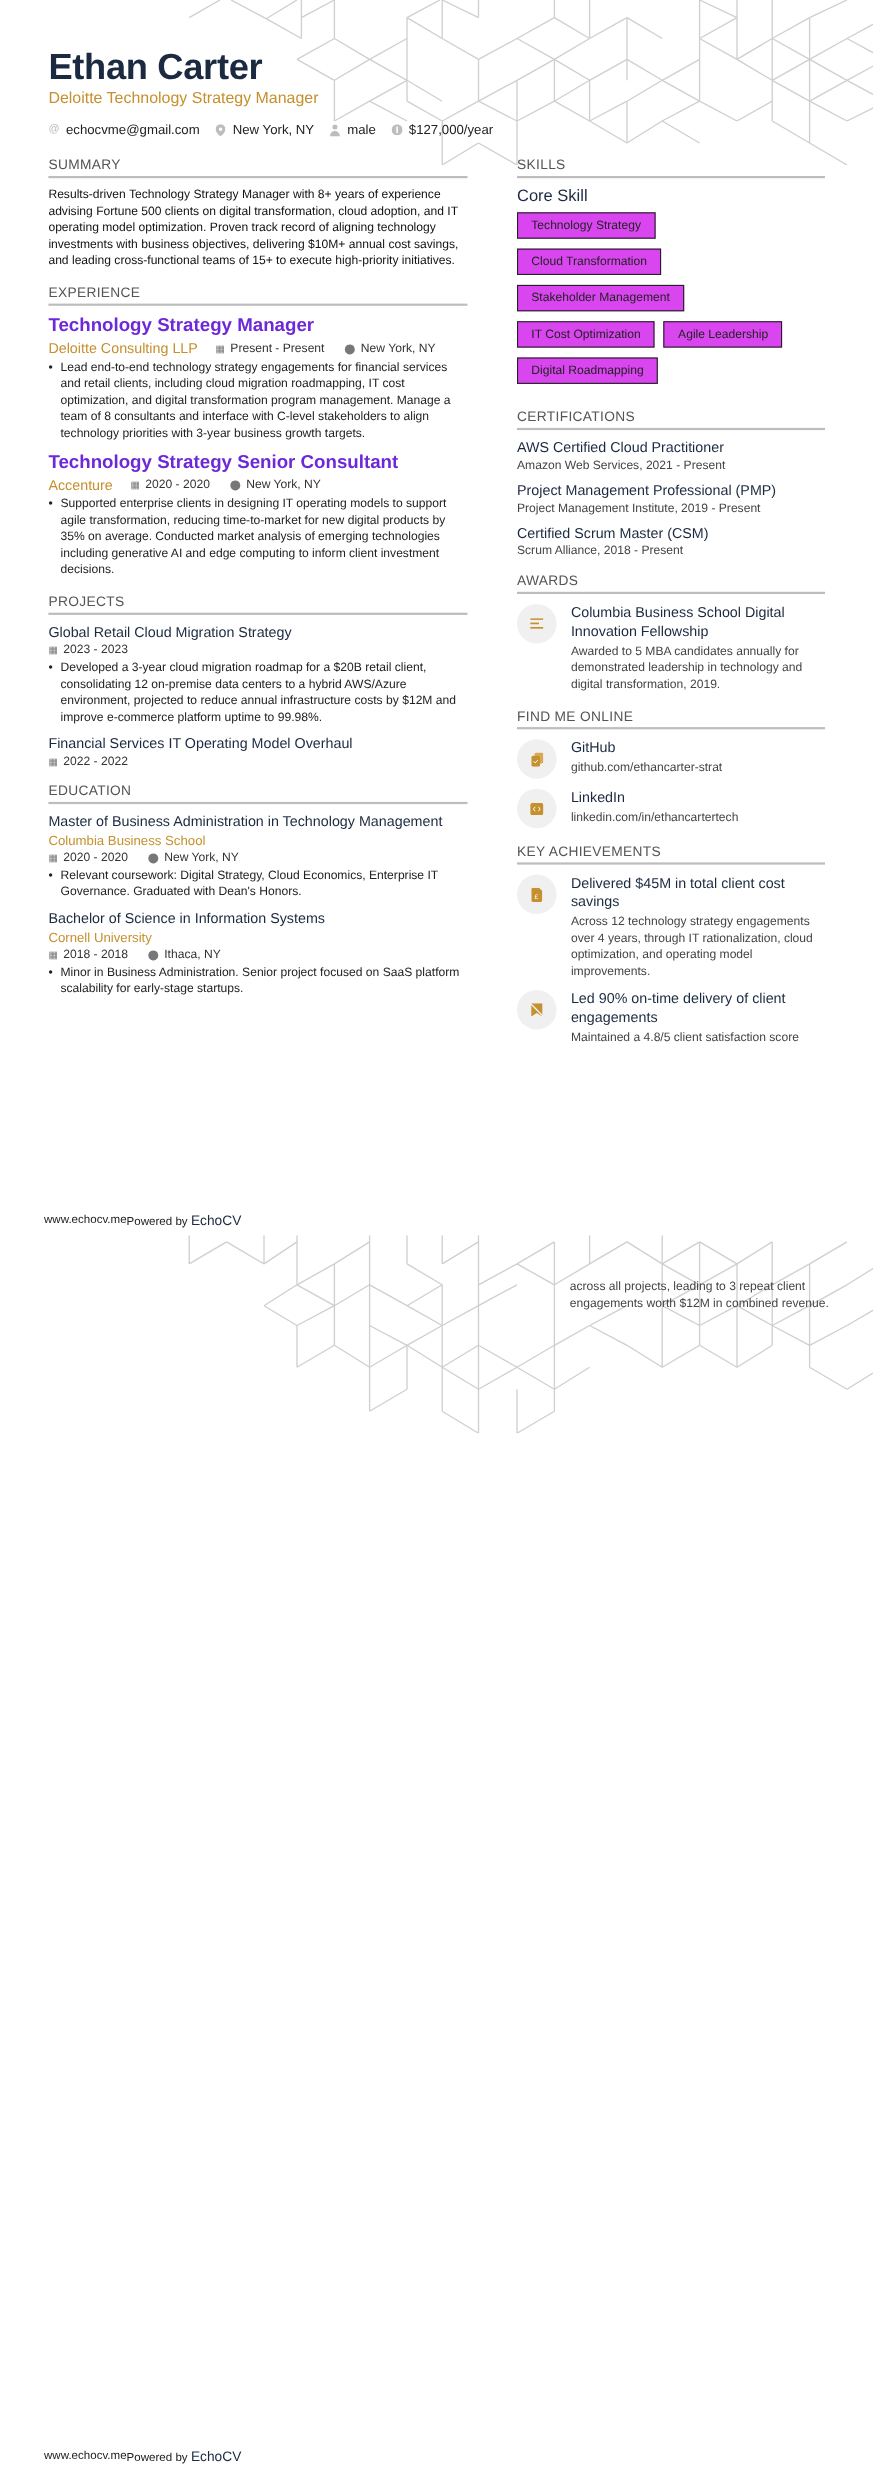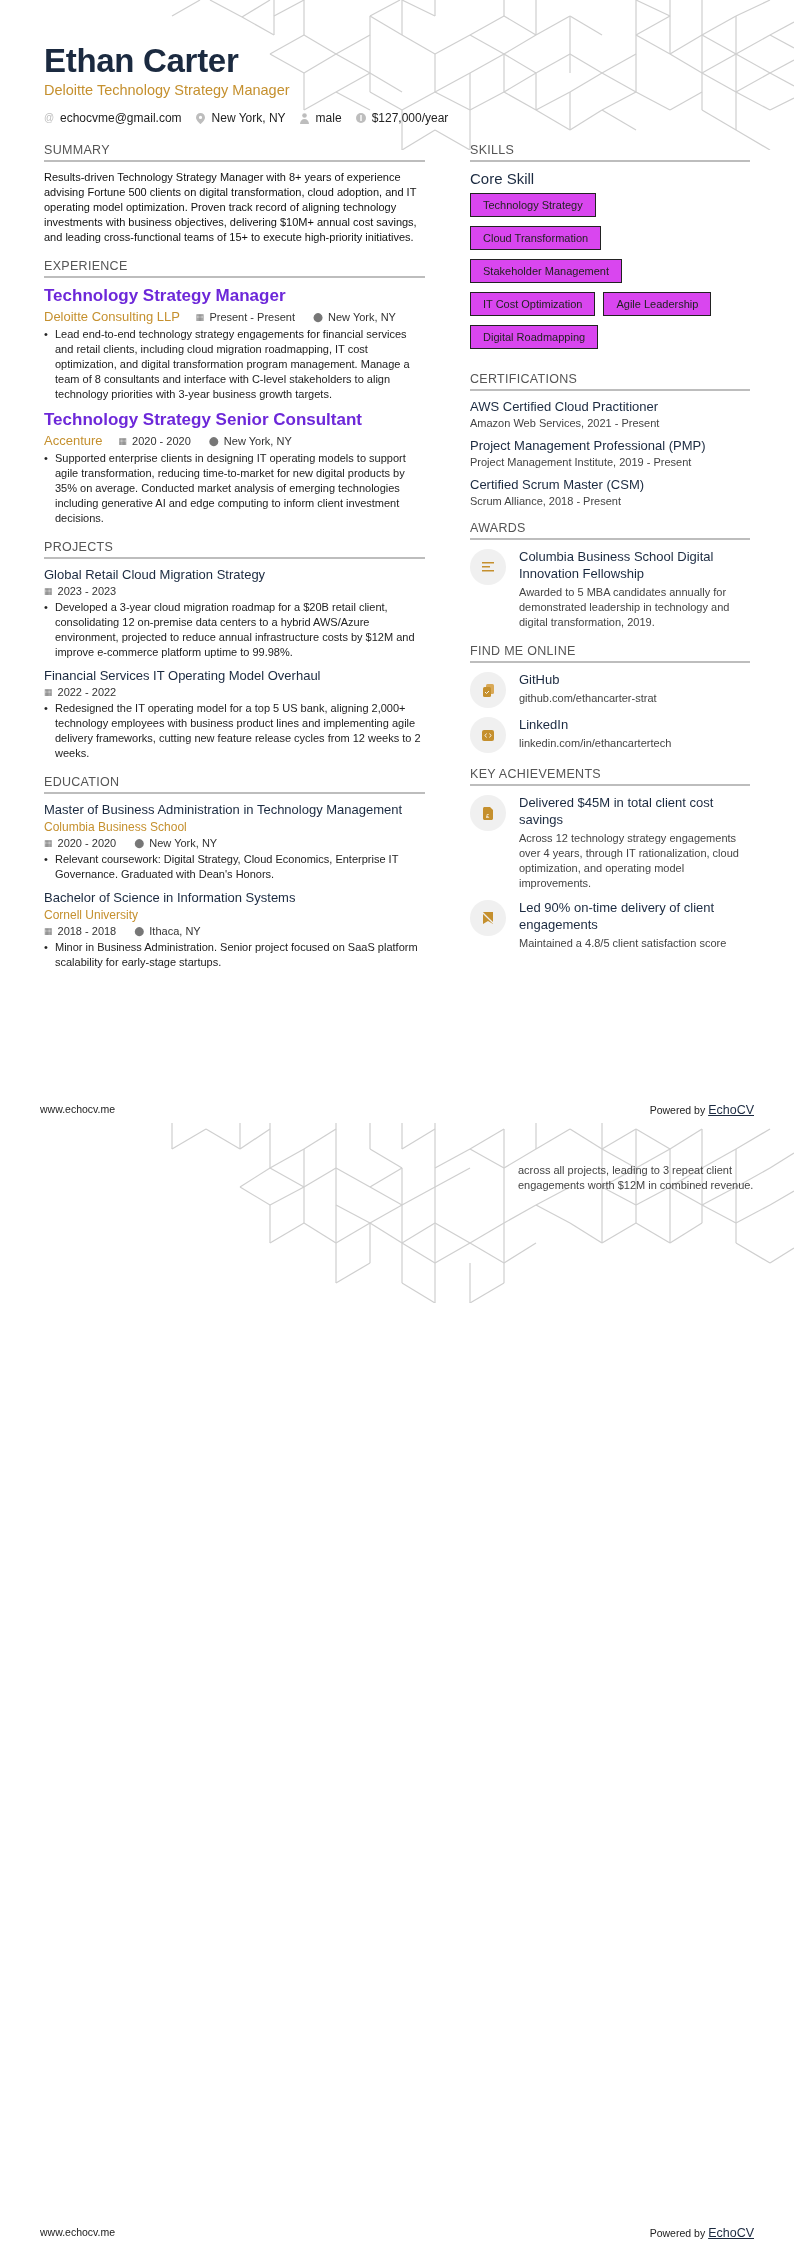--- a/index.html
+++ b/index.html
@@ -31,22 +31,22 @@
   .skills-sub { font-size: 15px; color: #1b2a40; margin-bottom: 6px; }
   .tags { display: flex; flex-wrap: wrap; }
   .tag { border: 1px solid #222; font-size: 11px; padding: 5px 12px; margin: 0 8px 9px 0; color: #222; background: #d946ef; }
   .cert-name { font-size: 13px; color: #1b2a40; margin-bottom: 3px; }
   .cert-org { font-size: 11px; color: #444; margin-bottom: 9px; }
   .iconrow { display: flex; align-items: flex-start; margin-bottom: 8px; }
   .circle { width: 36px; height: 36px; border-radius: 50%; background: #f0f0f0; display: flex; align-items: center; justify-content: center; flex: none; margin-right: 13px; margin-top: 1px; }
   .ir-title { font-size: 13px; color: #1b2a40; line-height: 17px; }
   .ir-desc { font-size: 11px; color: #444; line-height: 15px; margin-top: 3px; }
   .ir-sub { font-size: 11px; color: #444; margin-top: 4px; }
-  .footer { position: absolute; left: 40px; width: 714px; display: flex; justify-content: space-between; font-size: 10.5px; color: #222; }
-  .footer .brand { font-size: 12.5px; color: #1b2a40; margin-left: 3px; text-decoration: underline; }
+  .footer { position: absolute; left: 40px; width: 714px; display: flex; font-size: 10.5px; color: #222; }
+  .footer .brand { font-size: 12.5px; color: #1b2a40; margin-left: 3px; }
   .overflow { position: absolute; left: 518px; top: 1163px; width: 240px; font-size: 11px; line-height: 15px; color: #444; }
 </style>
 </head>
 <body>
 
 <div class="pattern" style="left:170px; top:0; width:624px; height:150px;">
   <svg width="624" height="150" viewBox="0 0 624 150">
     <line x1="2" y1="16" x2="30" y2="0"></line>
       <line x1="30" y1="0" x2="30" y2="0"></line>
     <line x1="40" y1="0" x2="72" y2="17"></line>
@@ -324,23 +324,20 @@
       <ul class="bul">
           <li>Developed a 3-year cloud migration roadmap for a $20B retail client, consolidating 12 on-premise data centers to a hybrid AWS/Azure environment, projected to reduce annual infrastructure costs by $12M and improve e-commerce platform uptime to 99.98%.</li>
         </ul>
     </div>
     <div>
       <div class="proj-title">Financial Services IT Operating Model Overhaul</div>
       <div class="meta-row">
           <span class="mi">▦</span>
           <span>2022 - 2022</span>
         </div>
-      <ul class="bul">
-          <li>Redesigned the IT operating model for a top 5 US bank, aligning 2,000+ technology employees with business product lines and implementing agile delivery frameworks, cutting new feature release cycles from 12 weeks to 2 weeks.</li>
-        </ul>
     </div>
   </div>
 
   <div class="section">
     <div class="sec-title">EDUCATION</div>
     <div>
       <div class="proj-title">Master of Business Administration in Technology Management</div>
       <div class="edu-school">Columbia Business School</div>
       <div class="meta-row">
         <span class="m">

